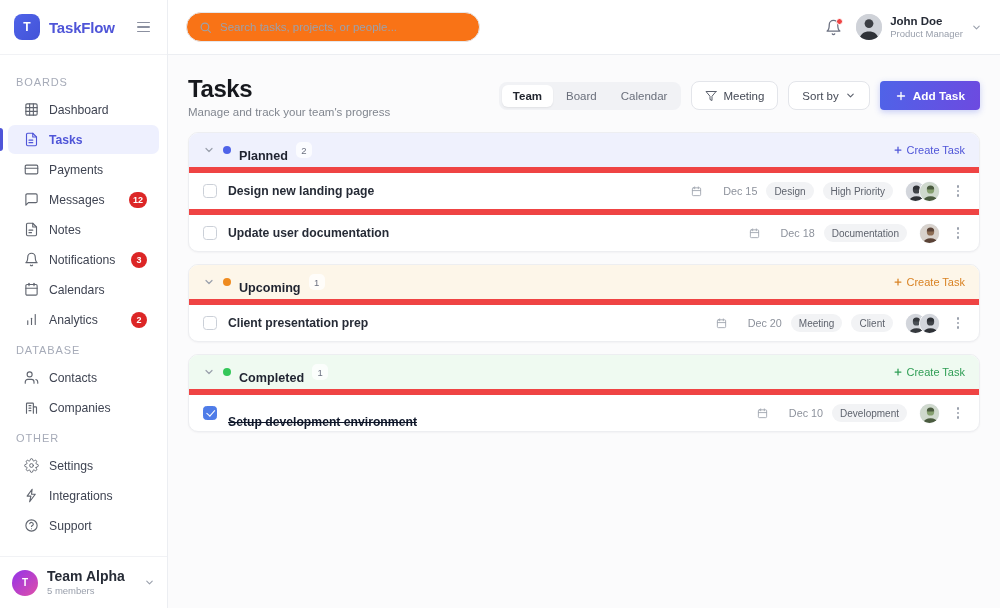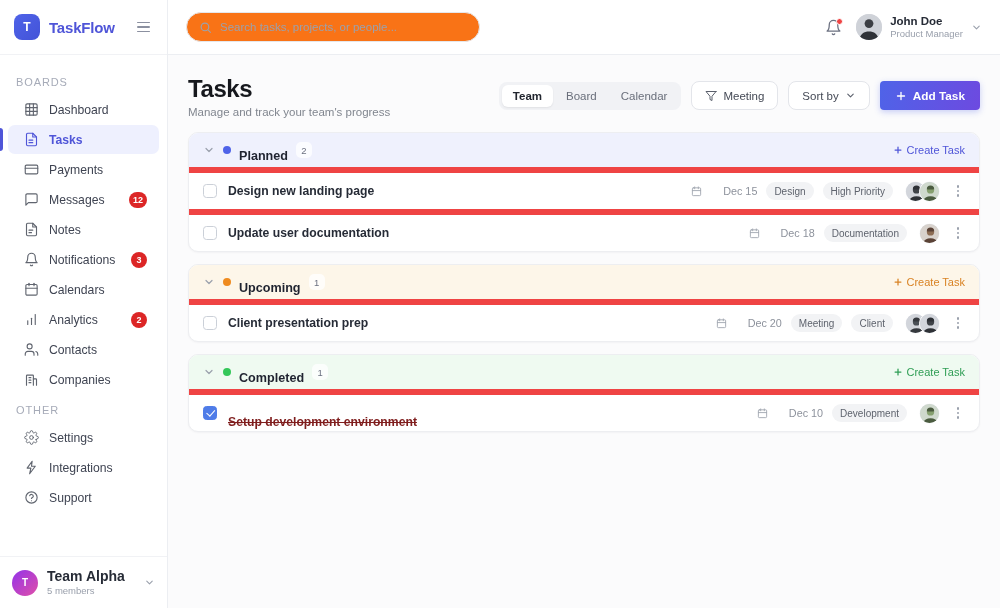--- a/index.html
+++ b/index.html
@@ -175,21 +175,21 @@
   }
   .cbox.checked {
     background: #4f7ce8; border-color: #4f7ce8;
     display: flex; align-items: center; justify-content: center;
   }
   .cbox.checked::after {
     content: ""; width: 3.5px; height: 7px; border: solid #fff;
     border-width: 0 1.8px 1.8px 0; transform: rotate(42deg) translate(-.5px,-1px);
   }
   .task-title { font-size: 12.2px; font-weight: bold; color: #262b36; }
-  .task-title.done { color: #7f1d1d; text-decoration: line-through; margin-top: 18px; }
+  .task-title.done { color: #0f172a; text-decoration: line-through; margin-top: 18px; }
   .task-meta { margin-left: auto; display: flex; align-items: center; gap: 9px; }
   .task-date { display: flex; align-items: center; gap: 21px; font-size: 10.8px; color: #8d929c; }
   .tag {
     height: 18px; padding: 0 8px; border-radius: 9px; background: #f2f3f5;
     font-size: 10px; color: #5e636d; display: flex; align-items: center;
   }
   .avatars { display: flex; align-items: center; padding-left: 3px; }
   .av {
     width: 21px; height: 21px; border-radius: 50%; border: 1.8px solid #fff;
     margin-left: -7px; overflow: hidden; position: relative; background: #cfd3da;
@@ -297,20 +297,21 @@
           <span class="ico">
             <svg width="15" height="15" viewBox="0 0 24 24" fill="none" stroke="currentColor" stroke-width="1.8" stroke-linecap="round" stroke-linejoin="round">
               <line x1="12" y1="20" x2="12" y2="10"></line>
               <line x1="18" y1="20" x2="18" y2="4"></line>
               <line x1="6" y1="20" x2="6" y2="14"></line>
             </svg>
           </span>
           <span class="nav-label">Analytics</span>
           <span class="nav-badge">2</span>
         </div>
+        <div class="nav-section">DATABASE</div>
         <div class="nav-item">
           <span class="ico">
             <svg width="15" height="15" viewBox="0 0 24 24" fill="none" stroke="currentColor" stroke-width="1.8" stroke-linecap="round" stroke-linejoin="round">
               <path d="M16 21v-2a4 4 0 0 0-4-4H6a4 4 0 0 0-4 4v2"></path>
               <circle cx="9" cy="7" r="4"></circle>
               <path d="M22 21v-2a4 4 0 0 0-3-3.87"></path>
             </svg>
           </span>
           <span class="nav-label">Contacts</span>
         </div>

